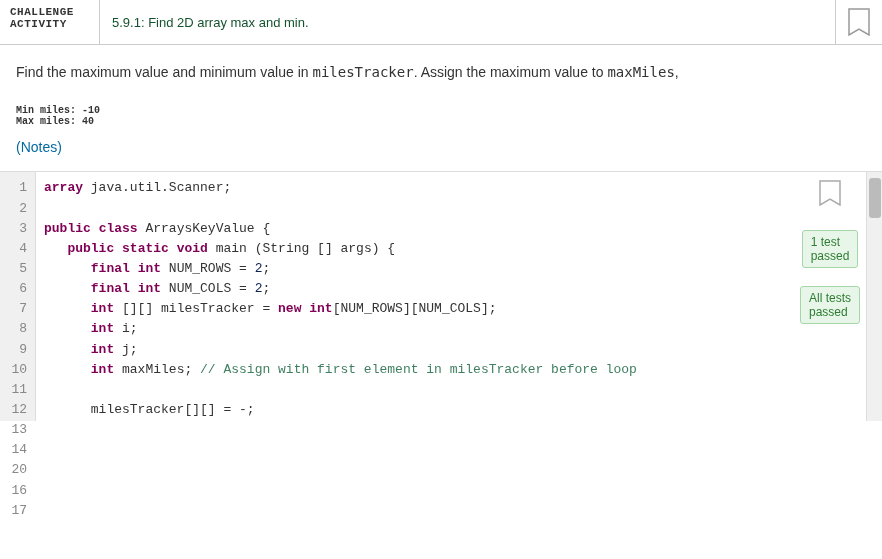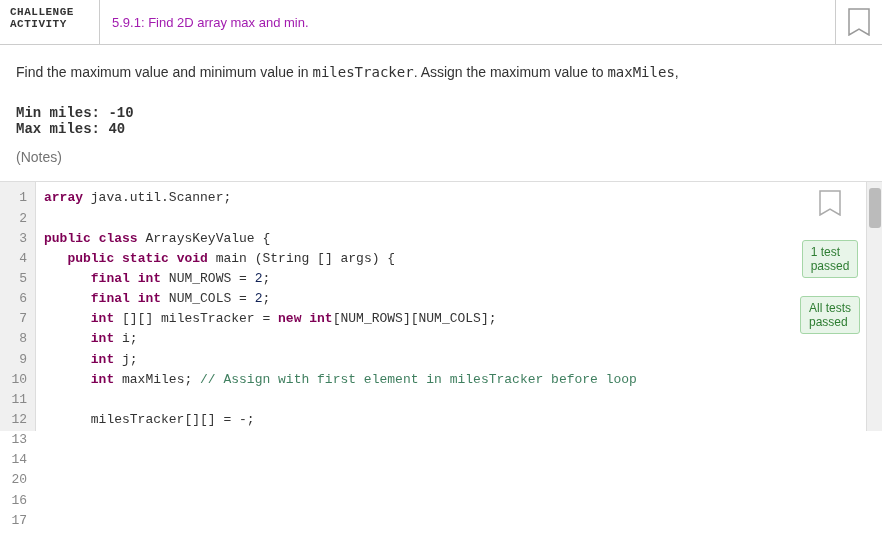--- a/index.html
+++ b/index.html
@@ -48,21 +48,21 @@
     }
     .breadcrumb-top {
       font-size: 13px;
       color: #555;
       border-bottom: 2px solid #999;
       padding-bottom: 2px;
       margin-bottom: 2px;
     }
     .breadcrumb-bottom {
       font-size: 13px;
-      color: #a21caf;
+      color: #14532d;
     }
     .bookmark-icon {
       display: flex;
       align-items: center;
       padding: 8px 12px;
       border-left: 1px solid #ccc;
     }
 
     
     .description {
@@ -72,31 +72,31 @@
       color: #333;
     }
     .description p {
       margin-bottom: 6px;
     }
 
     
     .sample-output {
       padding: 8px 4px 4px 16px;
       font-family: 'Courier New', Courier, monospace;
-      font-size: 14px;
+      font-size: 10px;
       font-weight: bold;
     }
     .sample-output .line {
       display: block;
     }
 
     
     .notes-link {
       padding: 8px 16px 8px 16px;
-      color: #737373;
+      color: #0369a1;
       font-size: 14px;
       cursor: pointer;
     }
 
     
     .editor-container {
       display: flex;
       margin: 8px 0 0 0;
       border-top: 1px solid #ddd;
       background: #f8f8f8;

